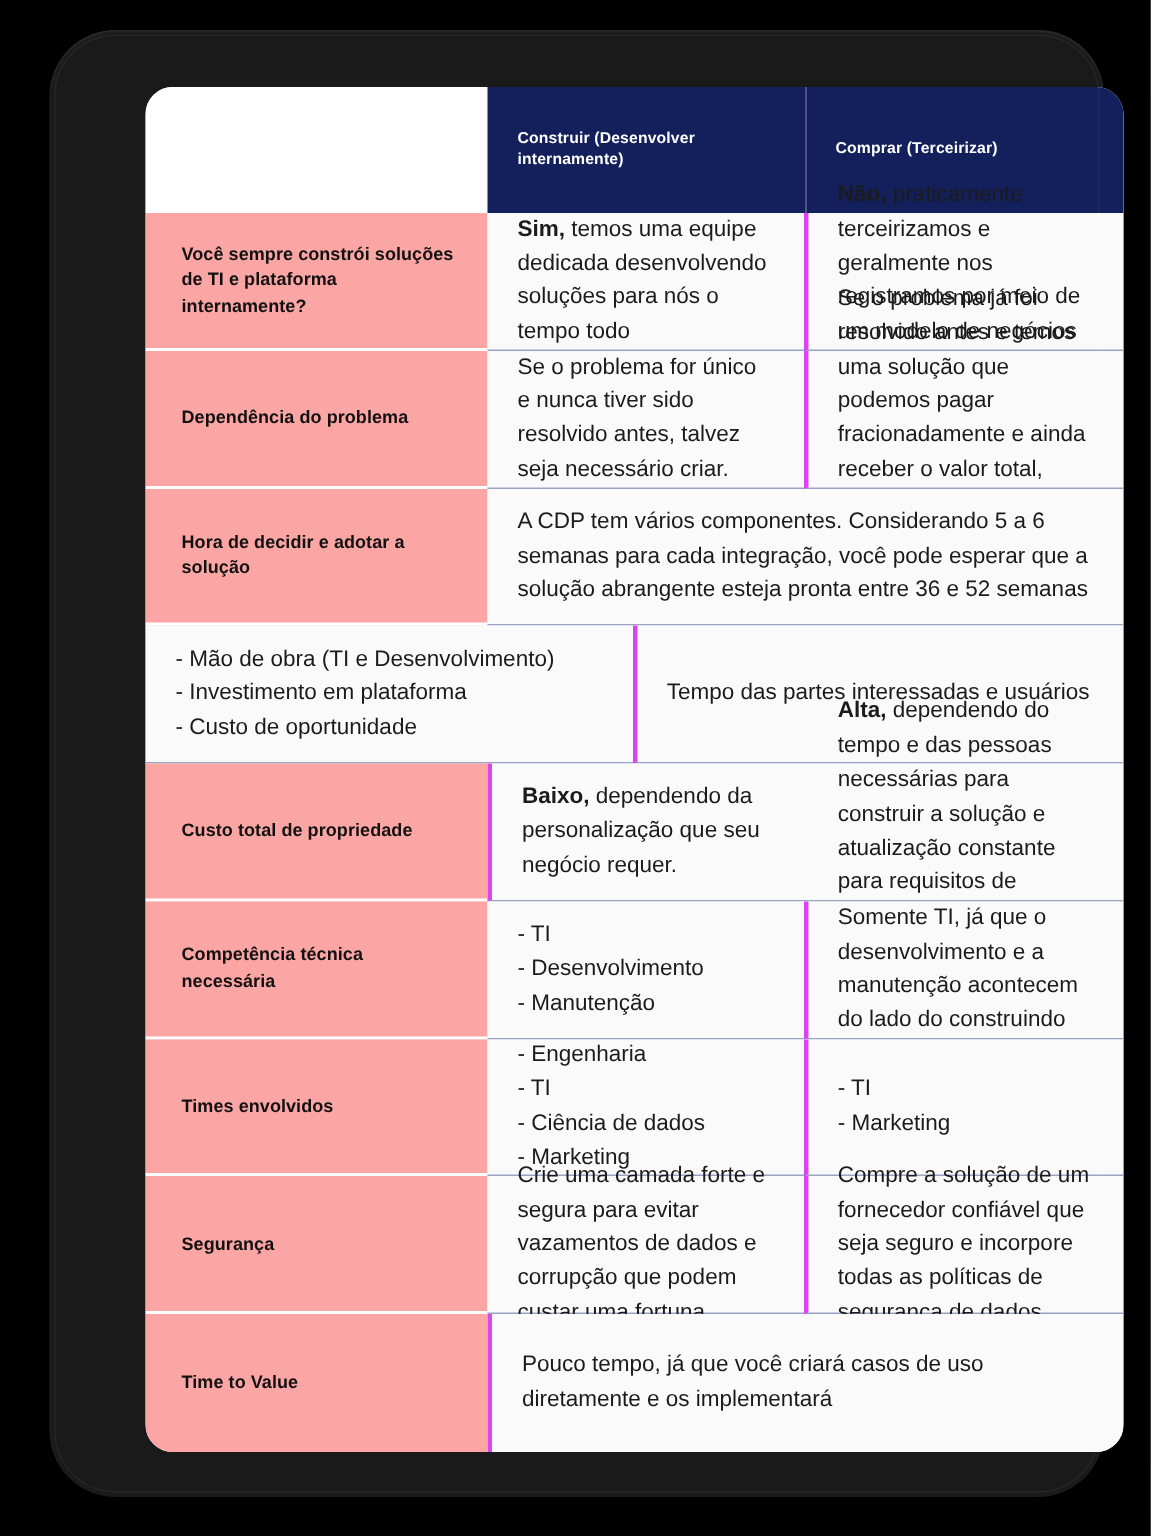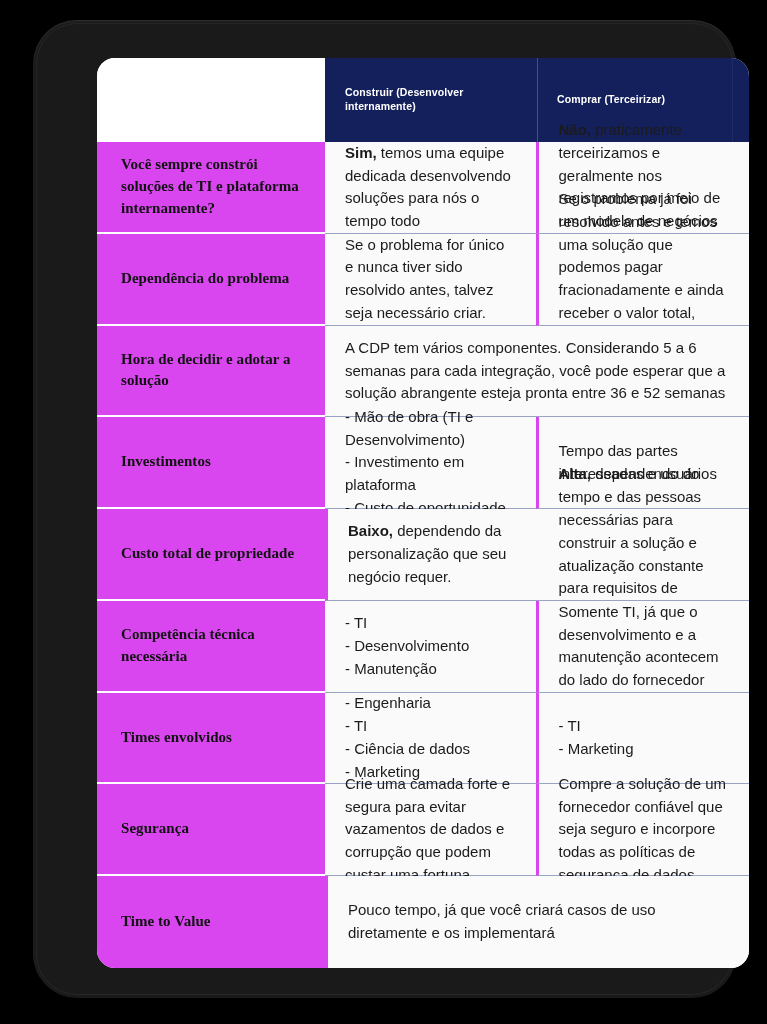--- a/index.html
+++ b/index.html
@@ -90,31 +90,30 @@
   .table-row {
     display: flex;
     flex: 1 1 0;
     min-height: 0;
   }
 
   
   .row-label {
     width: 228px;
     flex: 0 0 228px;
-    background: #d946ef;
+    background: #fca5a5;
     color: #111111;
-    font-size: 15px;
+    font-size: 12px;
     font-weight: bold;
     line-height: 1.45;
     padding: 0 22px 0 24px;
     display: flex;
     align-items: center;
     border-bottom: 2px solid #ffffff;
     letter-spacing: 0.05px;
-    font-family: Liberation Serif, serif;
   }
   .table-row:last-child .row-label { border-bottom: none; text-align: center; }
 
   
   .row-cell {
     flex: 1 1 0;
     background: #fafafb;
     color: #1b1b1b;
     font-size: 15px;
     line-height: 1.52;
@@ -164,21 +163,20 @@
               <span class="cell-text">Se o problema já foi resolvido antes e temos uma solução que podemos pagar fracionadamente e ainda receber o valor total, então devemos terceirizar?</span>
             </div>
           </div>
           <div class="table-row">
             <div class="row-label">Hora de decidir e adotar a solução</div>
             <div class="row-cell col-a">
               <span class="cell-text">A CDP tem vários componentes. Considerando 5 a 6 semanas para cada integração, você pode esperar que a solução abrangente esteja pronta entre 36 e 52 semanas</span>
             </div>
           </div>
           <div class="table-row">
-            <div class="row-label">Investimentos</div>
             <div class="row-cell col-a">
               <span class="cell-text">- Mão de obra (TI e Desenvolvimento)
 - Investimento em plataforma
 - Custo de oportunidade</span>
             </div>
             <div class="row-cell col-b">
               <span class="cell-text">Tempo das partes interessadas e usuários</span>
             </div>
           </div>
           <div class="table-row">
@@ -191,21 +189,21 @@
             </div>
           </div>
           <div class="table-row">
             <div class="row-label">Competência técnica necessária</div>
             <div class="row-cell col-a">
               <span class="cell-text">- TI
 - Desenvolvimento
 - Manutenção</span>
             </div>
             <div class="row-cell col-b">
-              <span class="cell-text">Somente TI, já que o desenvolvimento e a manutenção acontecem do lado do fornecedor</span>
+              <span class="cell-text">Somente TI, já que o desenvolvimento e a manutenção acontecem do lado do construindo</span>
             </div>
           </div>
           <div class="table-row">
             <div class="row-label">Times envolvidos</div>
             <div class="row-cell col-a">
               <span class="cell-text">- Engenharia
 - TI
 - Ciência de dados
 - Marketing</span>
             </div>

